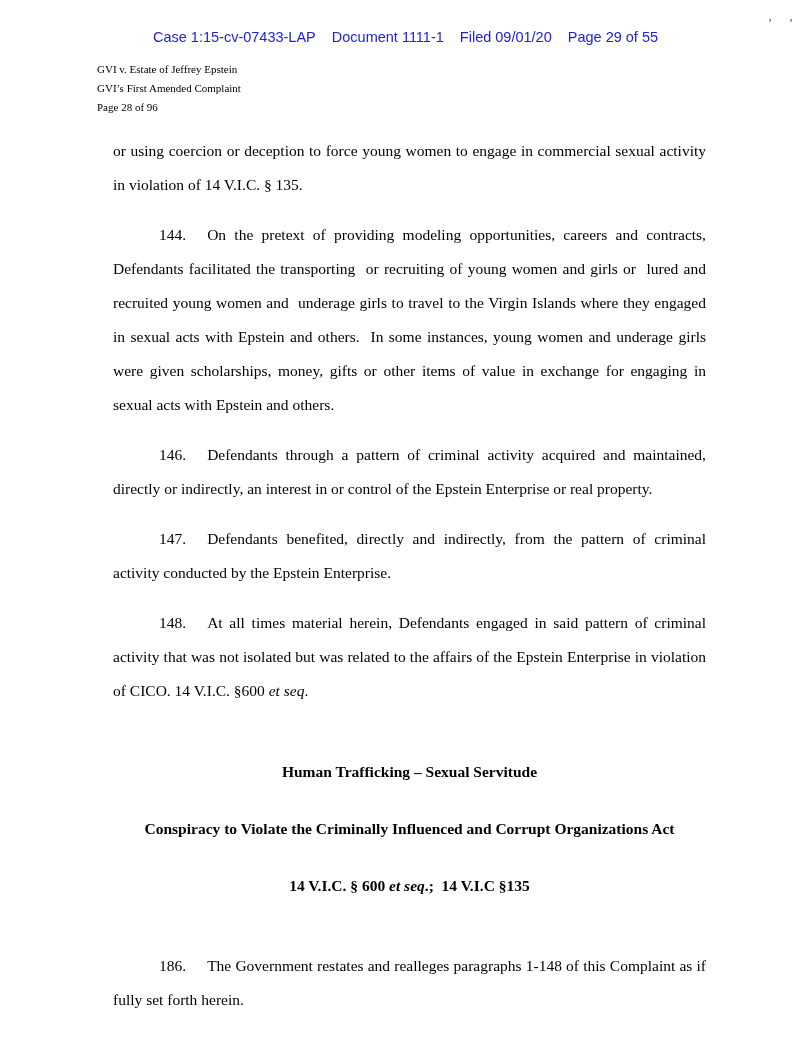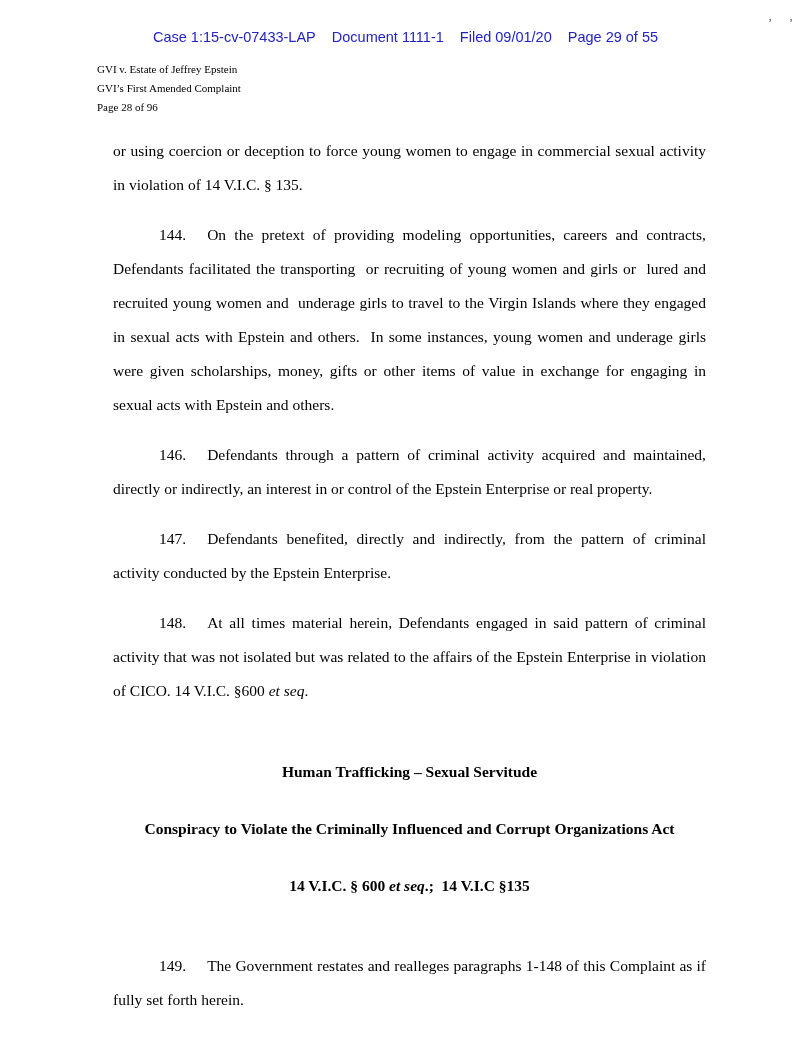--- a/index.html
+++ b/index.html
@@ -97,17 +97,17 @@
     <p class="body-para indent"><span class="pnum">147.</span><span>Defendants benefited, directly and indirectly, from the pattern of criminal activity conducted by the Epstein Enterprise.</span></p>
 
     <p class="body-para indent"><span class="pnum">148.</span><span>At all times material herein, Defendants engaged in said pattern of criminal activity that was not isolated but was related to the affairs of the Epstein Enterprise in violation of CICO. 14 V.I.C. §600 </span><span class="it">et seq</span><span>.</span></p>
 
     <div class="count-heading">
       <div>Human Trafficking – Sexual Servitude</div>
       <div>Conspiracy to Violate the Criminally Influenced and Corrupt Organizations Act</div>
       <div><span>14 V.I.C. § 600 </span><span class="it">et seq</span><span>.;  14 V.I.C §135</span></div>
     </div>
 
-    <p class="body-para indent closing"><span class="pnum">149.</span><span>The Government restates and realleges paragraphs 1-148 of this Complaint as if fully set forth herein.</span></p>
+    <p class="body-para indent closing"><span class="pnum">186.</span><span>The Government restates and realleges paragraphs 1-148 of this Complaint as if fully set forth herein.</span></p>
 
   </div>
 
 </div>
 
 </body></html>

